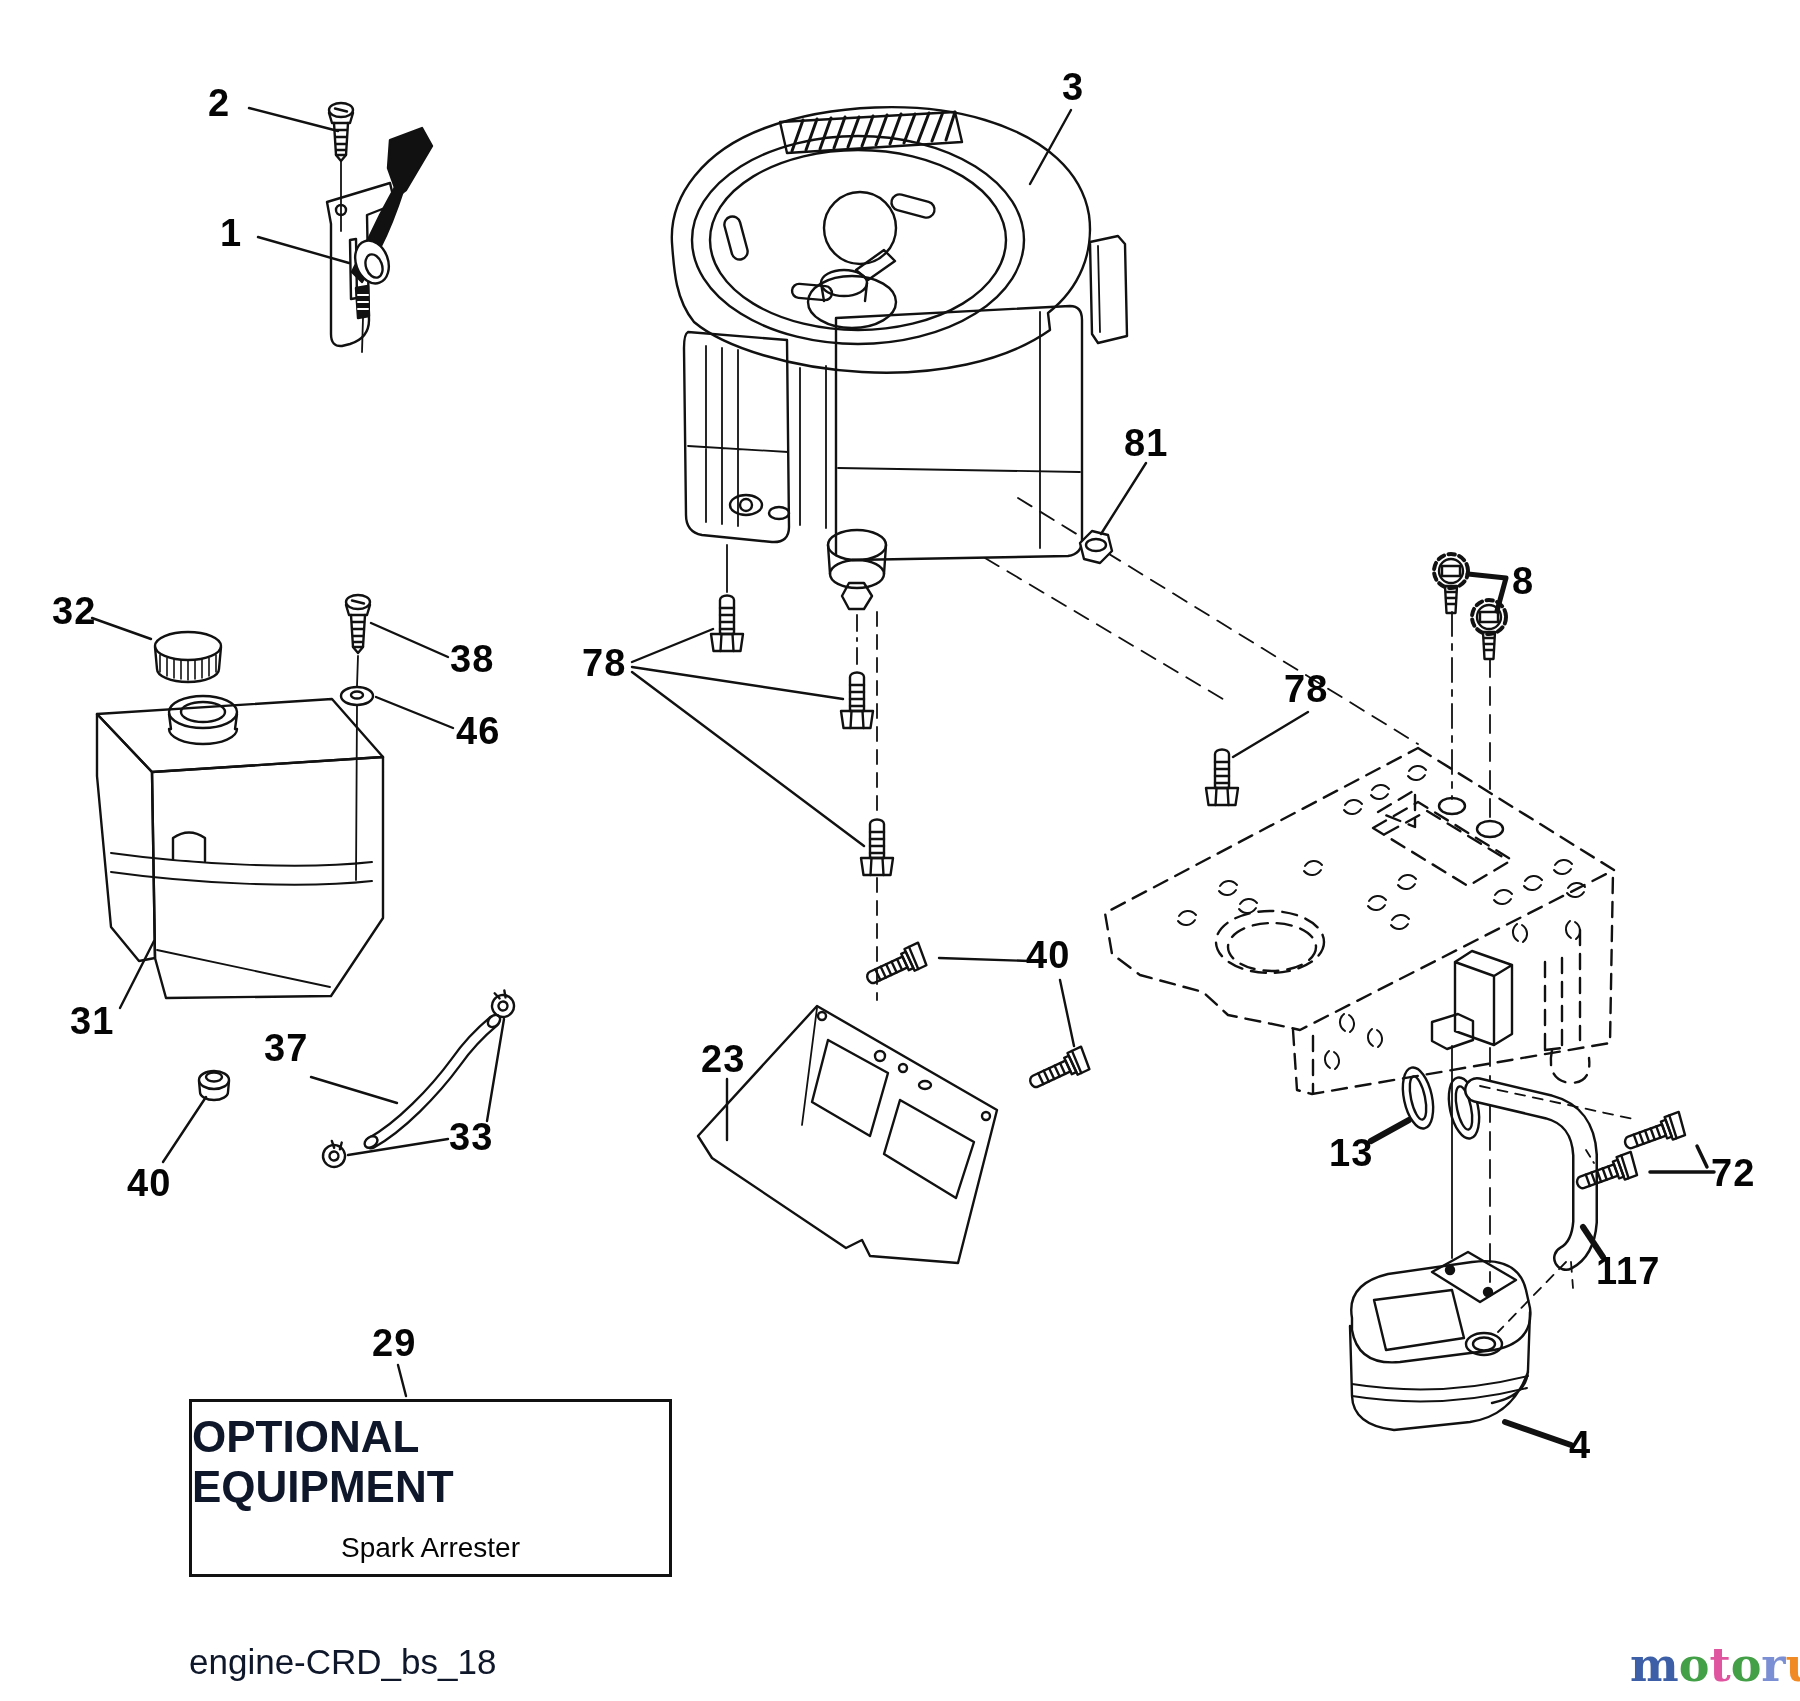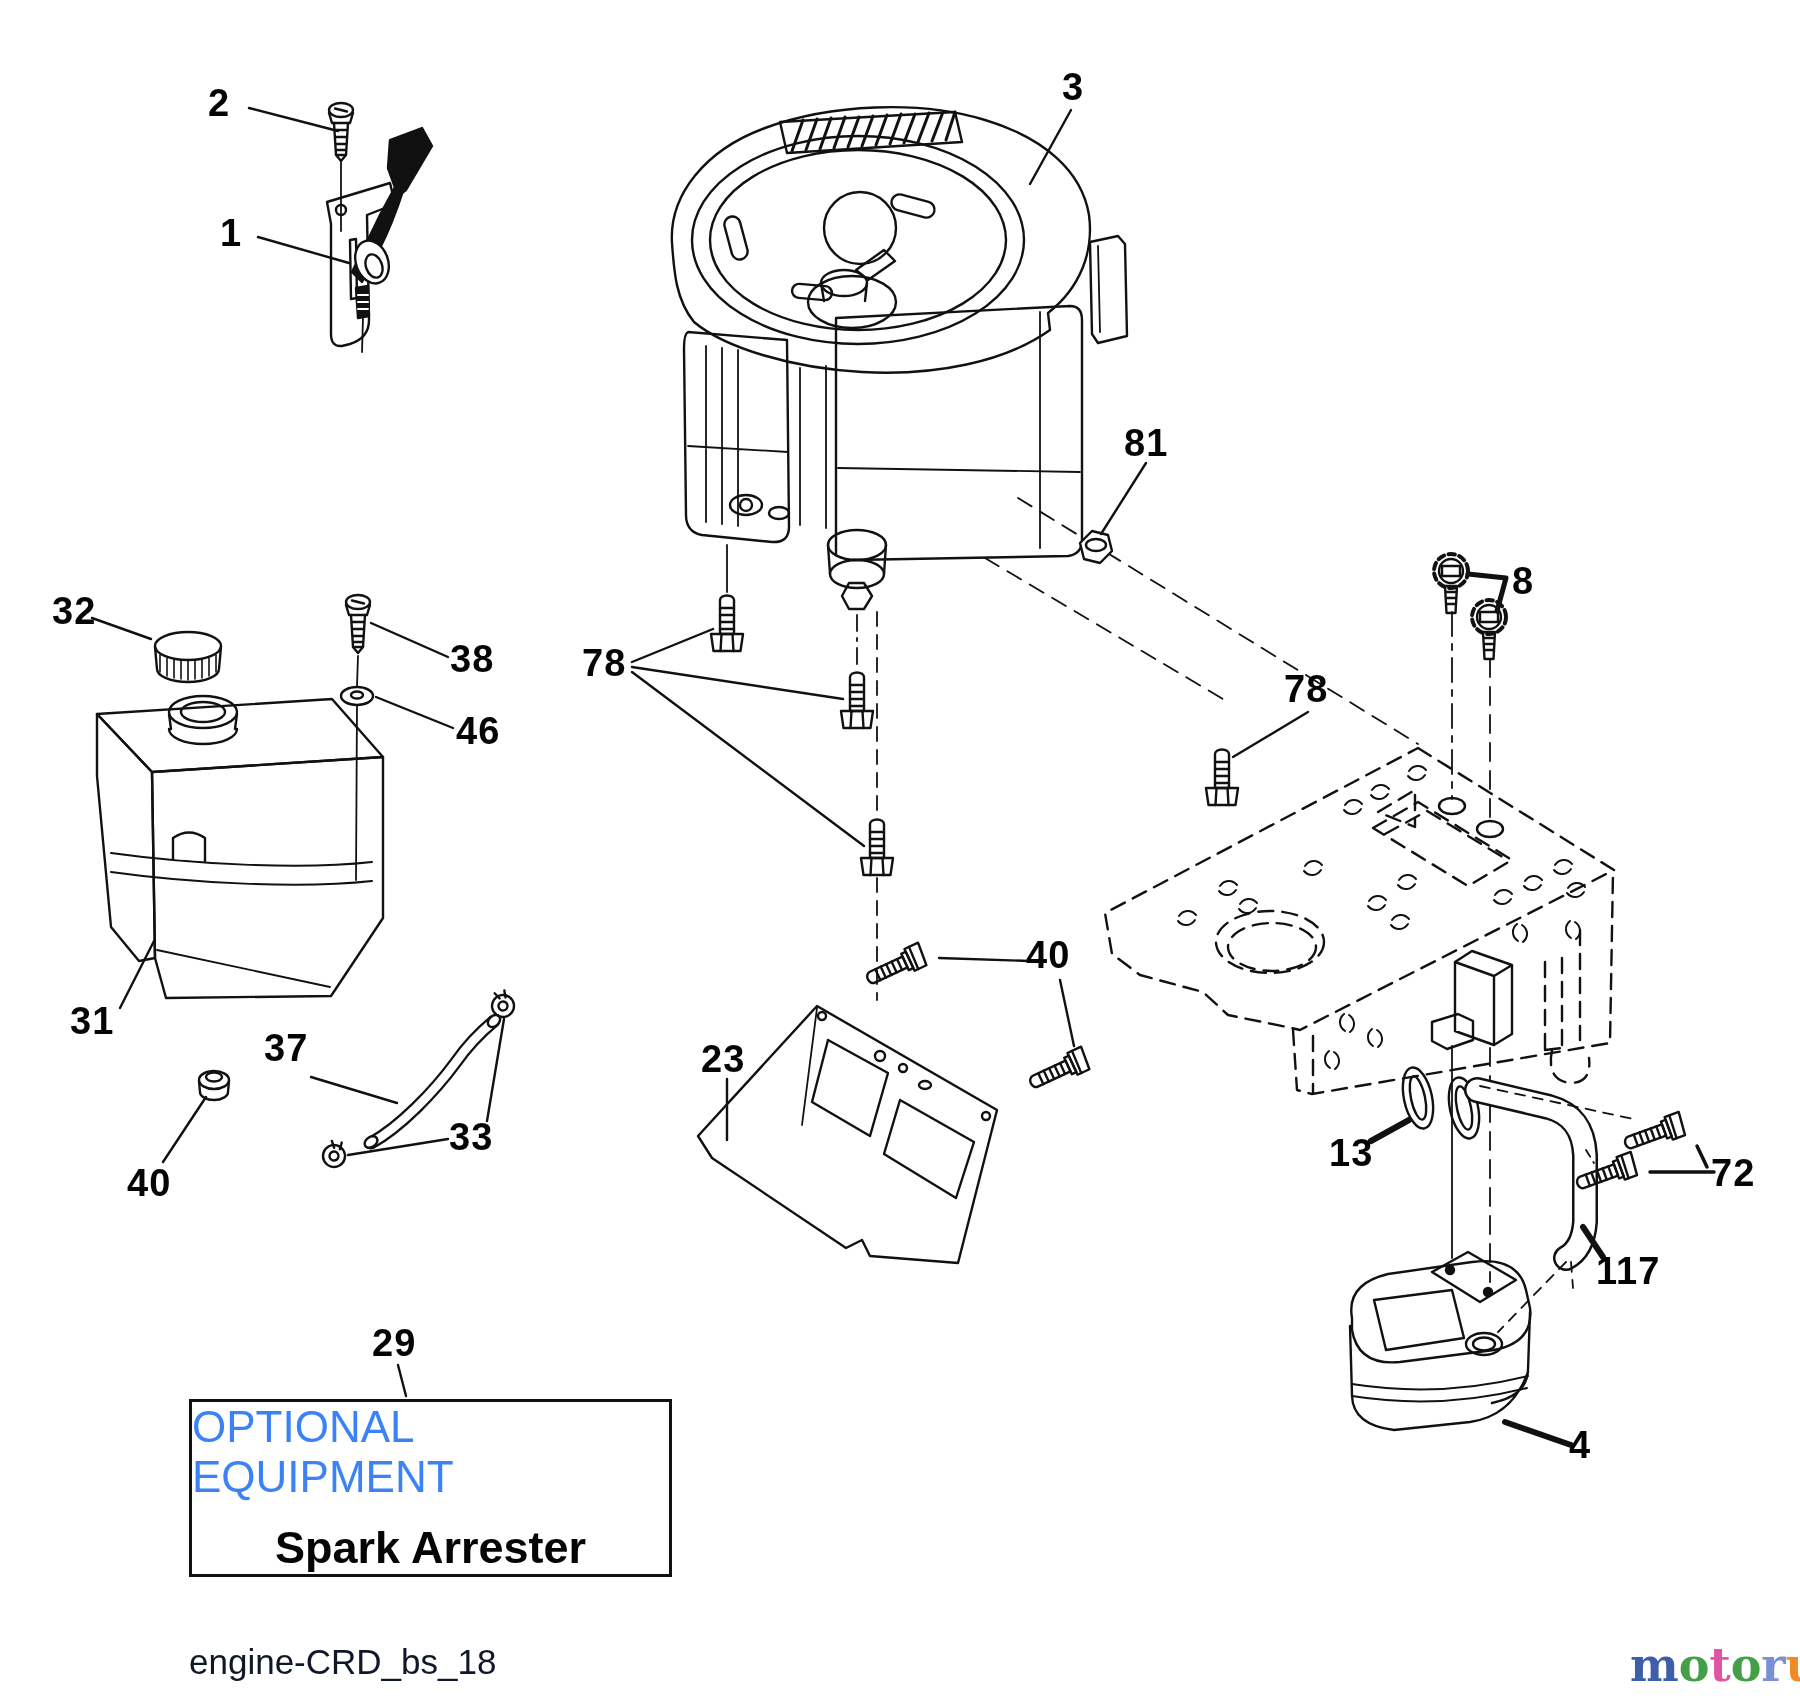--- a/index.html
+++ b/index.html
@@ -6,22 +6,22 @@
   .stage{position:relative;width:1800px;height:1701px;background:#ffffff;
          font-family:"Liberation Sans",sans-serif;overflow:hidden;}
   svg.art{position:absolute;left:0;top:0;}
   svg.art *{vector-effect:none;}
   .ln{stroke:#111;fill:none;stroke-width:2.4;stroke-linecap:round;stroke-linejoin:round;}
   .callout{position:absolute;font-size:38px;font-weight:bold;color:#050505;
            letter-spacing:1px;line-height:1;white-space:nowrap;}
   .optbox{position:absolute;left:189px;top:1399px;width:483px;height:178px;
           border:3px solid #111;box-sizing:border-box;display:flex;flex-direction:column;
           align-items:center;justify-content:center;gap:20px;background:#fff;}
-  .optbox .l1{font-size:44px;font-weight:normal;color:#3b82f6;}
-  .optbox .l2{font-size:45px;font-weight:bold;color:#050505;}
+  .optbox .l1{font-size:44px;font-weight:bold;color:#0f172a;}
+  .optbox .l2{font-size:28px;font-weight:normal;color:#050505;}
   .footer-code{position:absolute;left:189px;top:1642px;font-size:35px;color:#0f172a;}
   .logo{position:absolute;left:1630px;top:1642px;font-family:"DejaVu Serif",serif;
         font-size:46px;font-weight:bold;line-height:1;}
 </style>
 </head>
 <body>
 
 <div class="stage">
 
 <svg class="art" width="1800" height="1701" viewBox="0 0 1800 1701">

